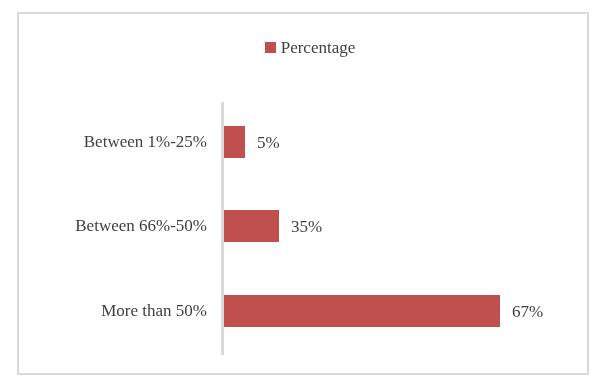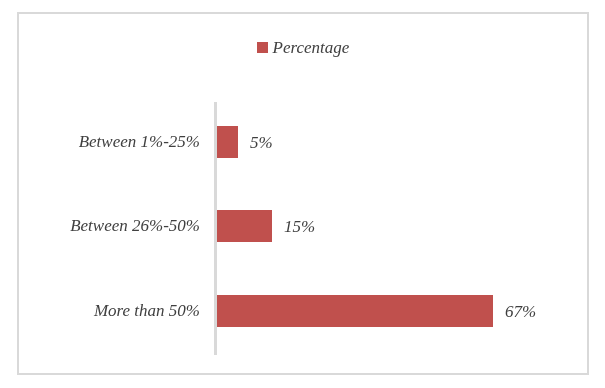--- a/index.html
+++ b/index.html
@@ -18,25 +18,24 @@
     left: 17px;
     top: 12px;
     width: 572px;
     height: 363px;
     border: 2px solid #d9d9d9;
     background: #ffffff;
     box-sizing: border-box;
   }
   #plot-area {
     position: absolute;
-    left: 0;
+    left: 7px;
     top: 0;
     width: 100%;
     height: 100%;
-    font-style: italic;
   }
   
   #legend {
     position: absolute;
     left: 0;
     top: 25px;
     width: 100%;
     display: flex;
     justify-content: center;
     align-items: center;
@@ -141,24 +140,24 @@
 
       <div class="bar-row" id="row-0">
         <span class="cat-label">Between 1%-25%</span>
         <span class="bar-wrap">
           <span class="bar" style="width:21px"></span>
           <span class="bar-value">5%</span>
         </span>
       </div>
 
       <div class="bar-row" id="row-1">
-        <span class="cat-label">Between 26%-50%</span>
+        <span class="cat-label">Between 66%-50%</span>
         <span class="bar-wrap">
           <span class="bar" style="width:55px"></span>
-          <span class="bar-value">15%</span>
+          <span class="bar-value">35%</span>
         </span>
       </div>
 
       <div class="bar-row" id="row-2">
         <span class="cat-label">More than 50%</span>
         <span class="bar-wrap">
           <span class="bar" style="width:276px"></span>
           <span class="bar-value">67%</span>
         </span>
       </div>

